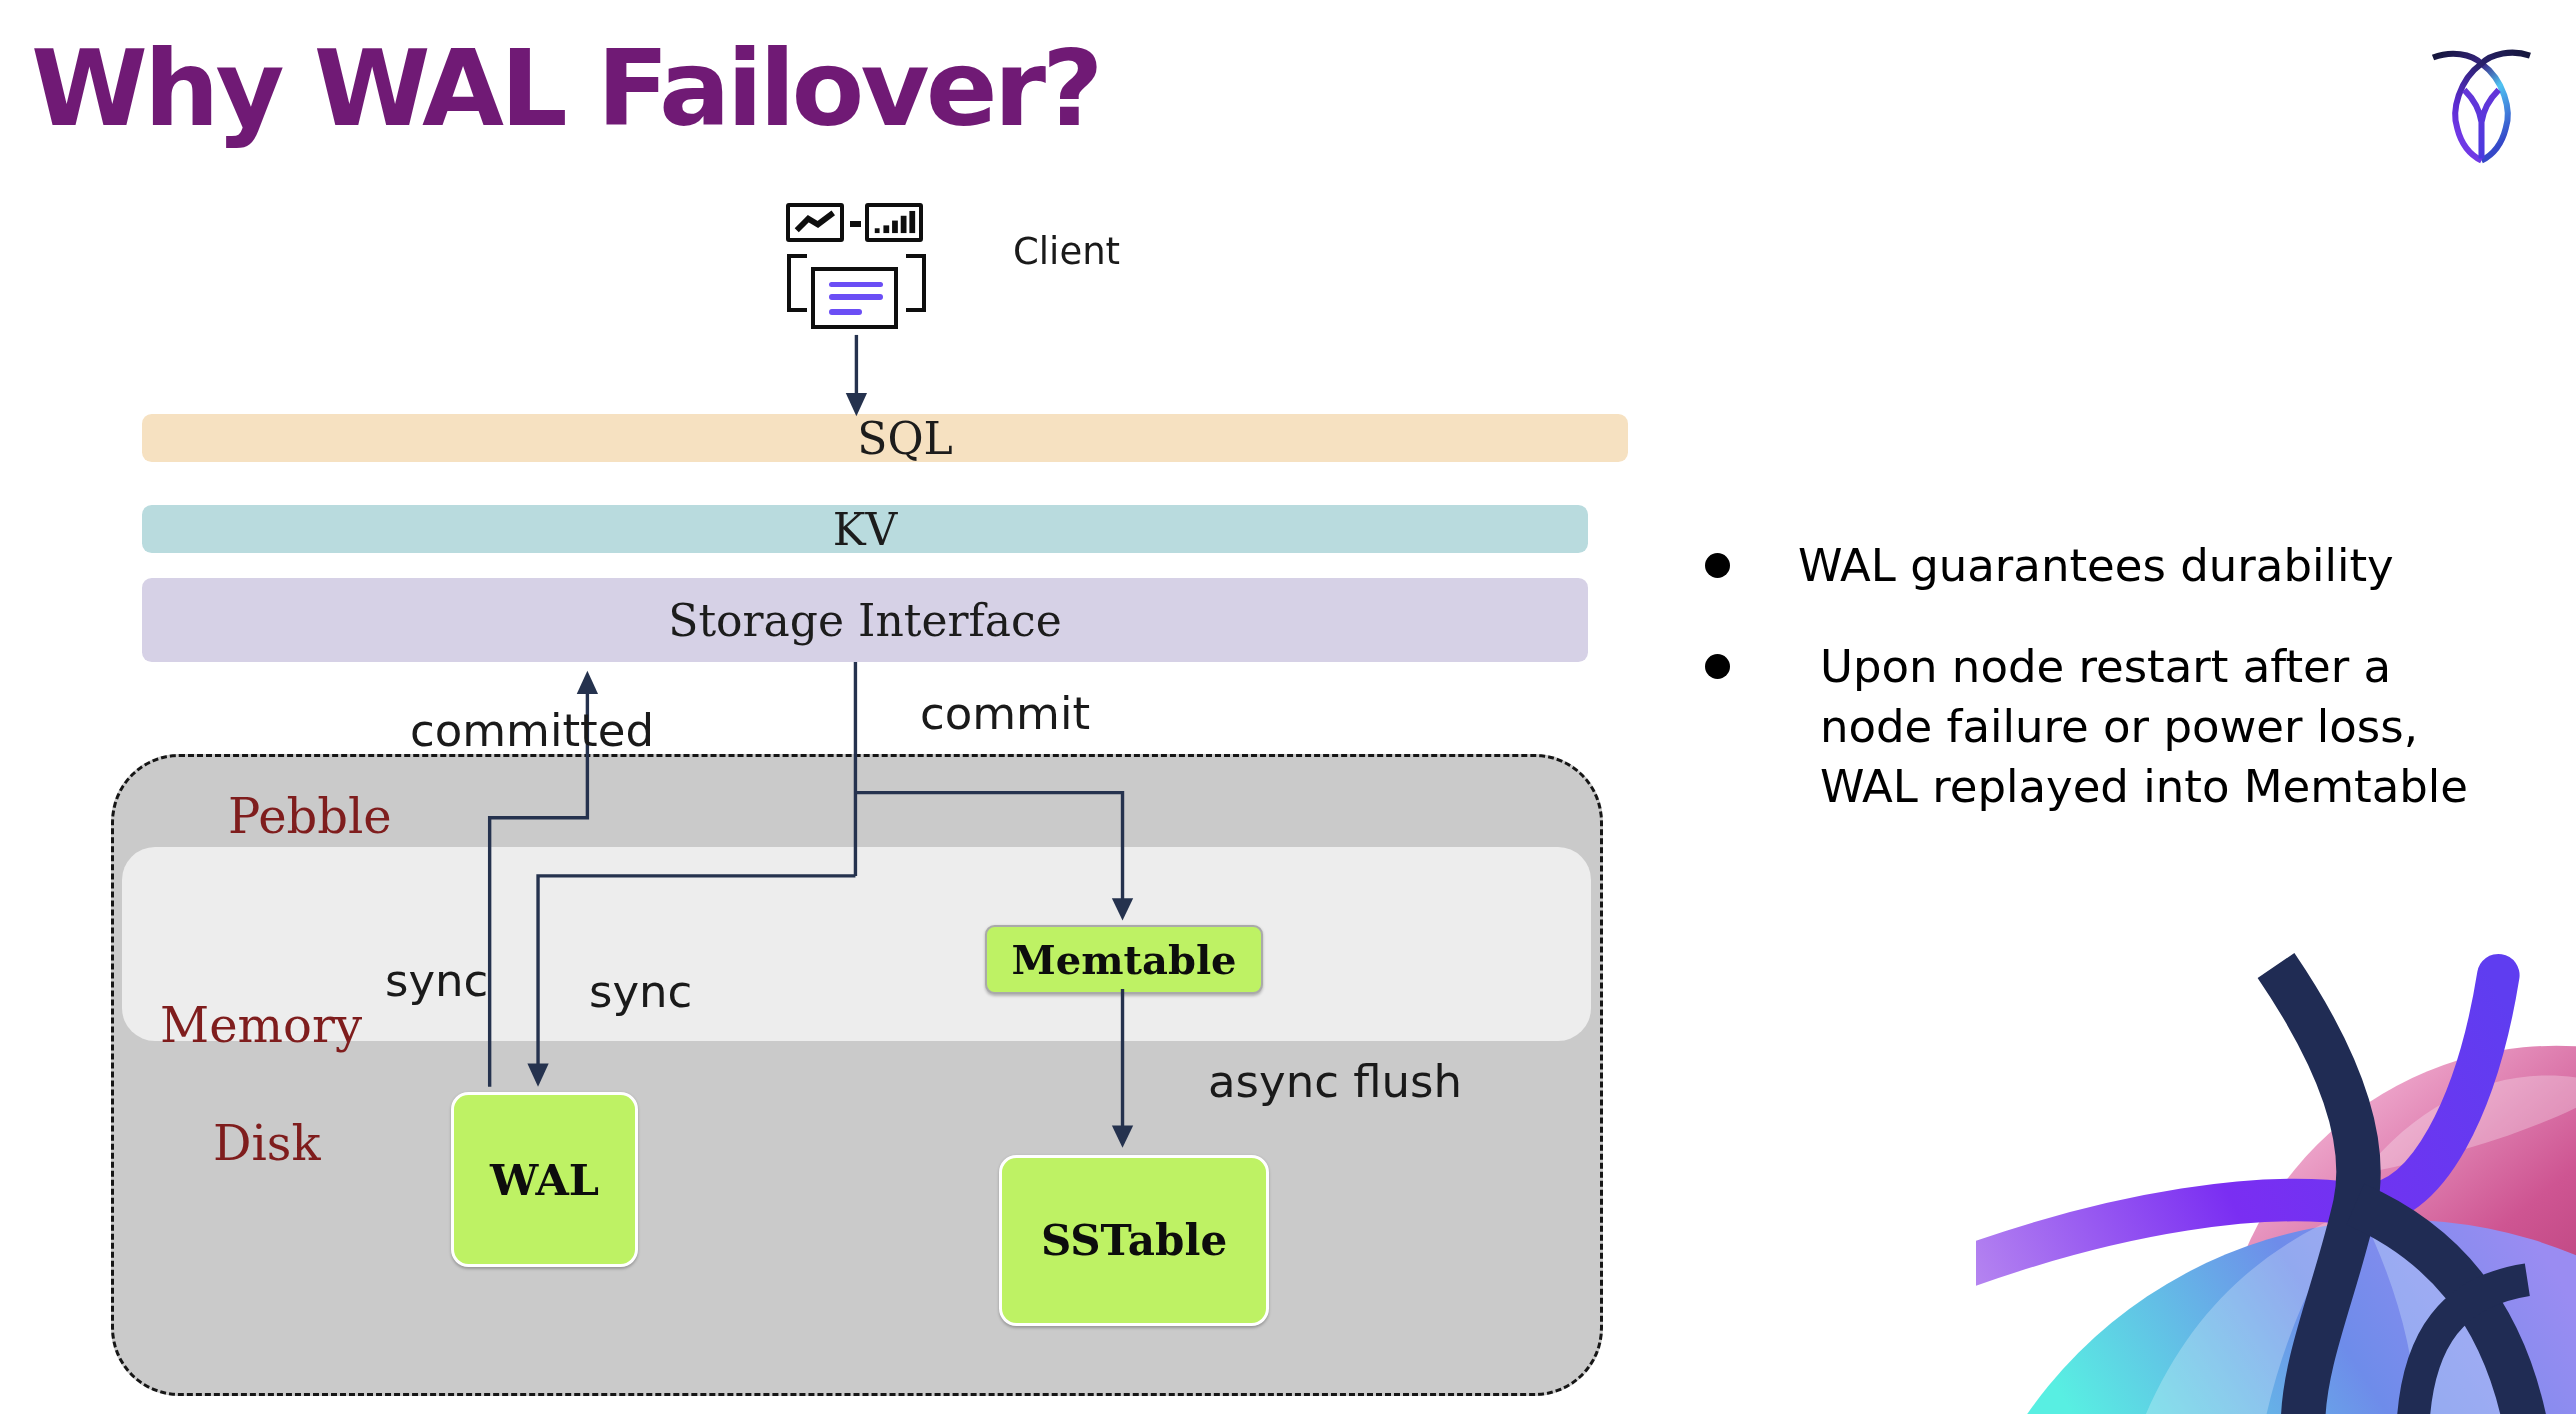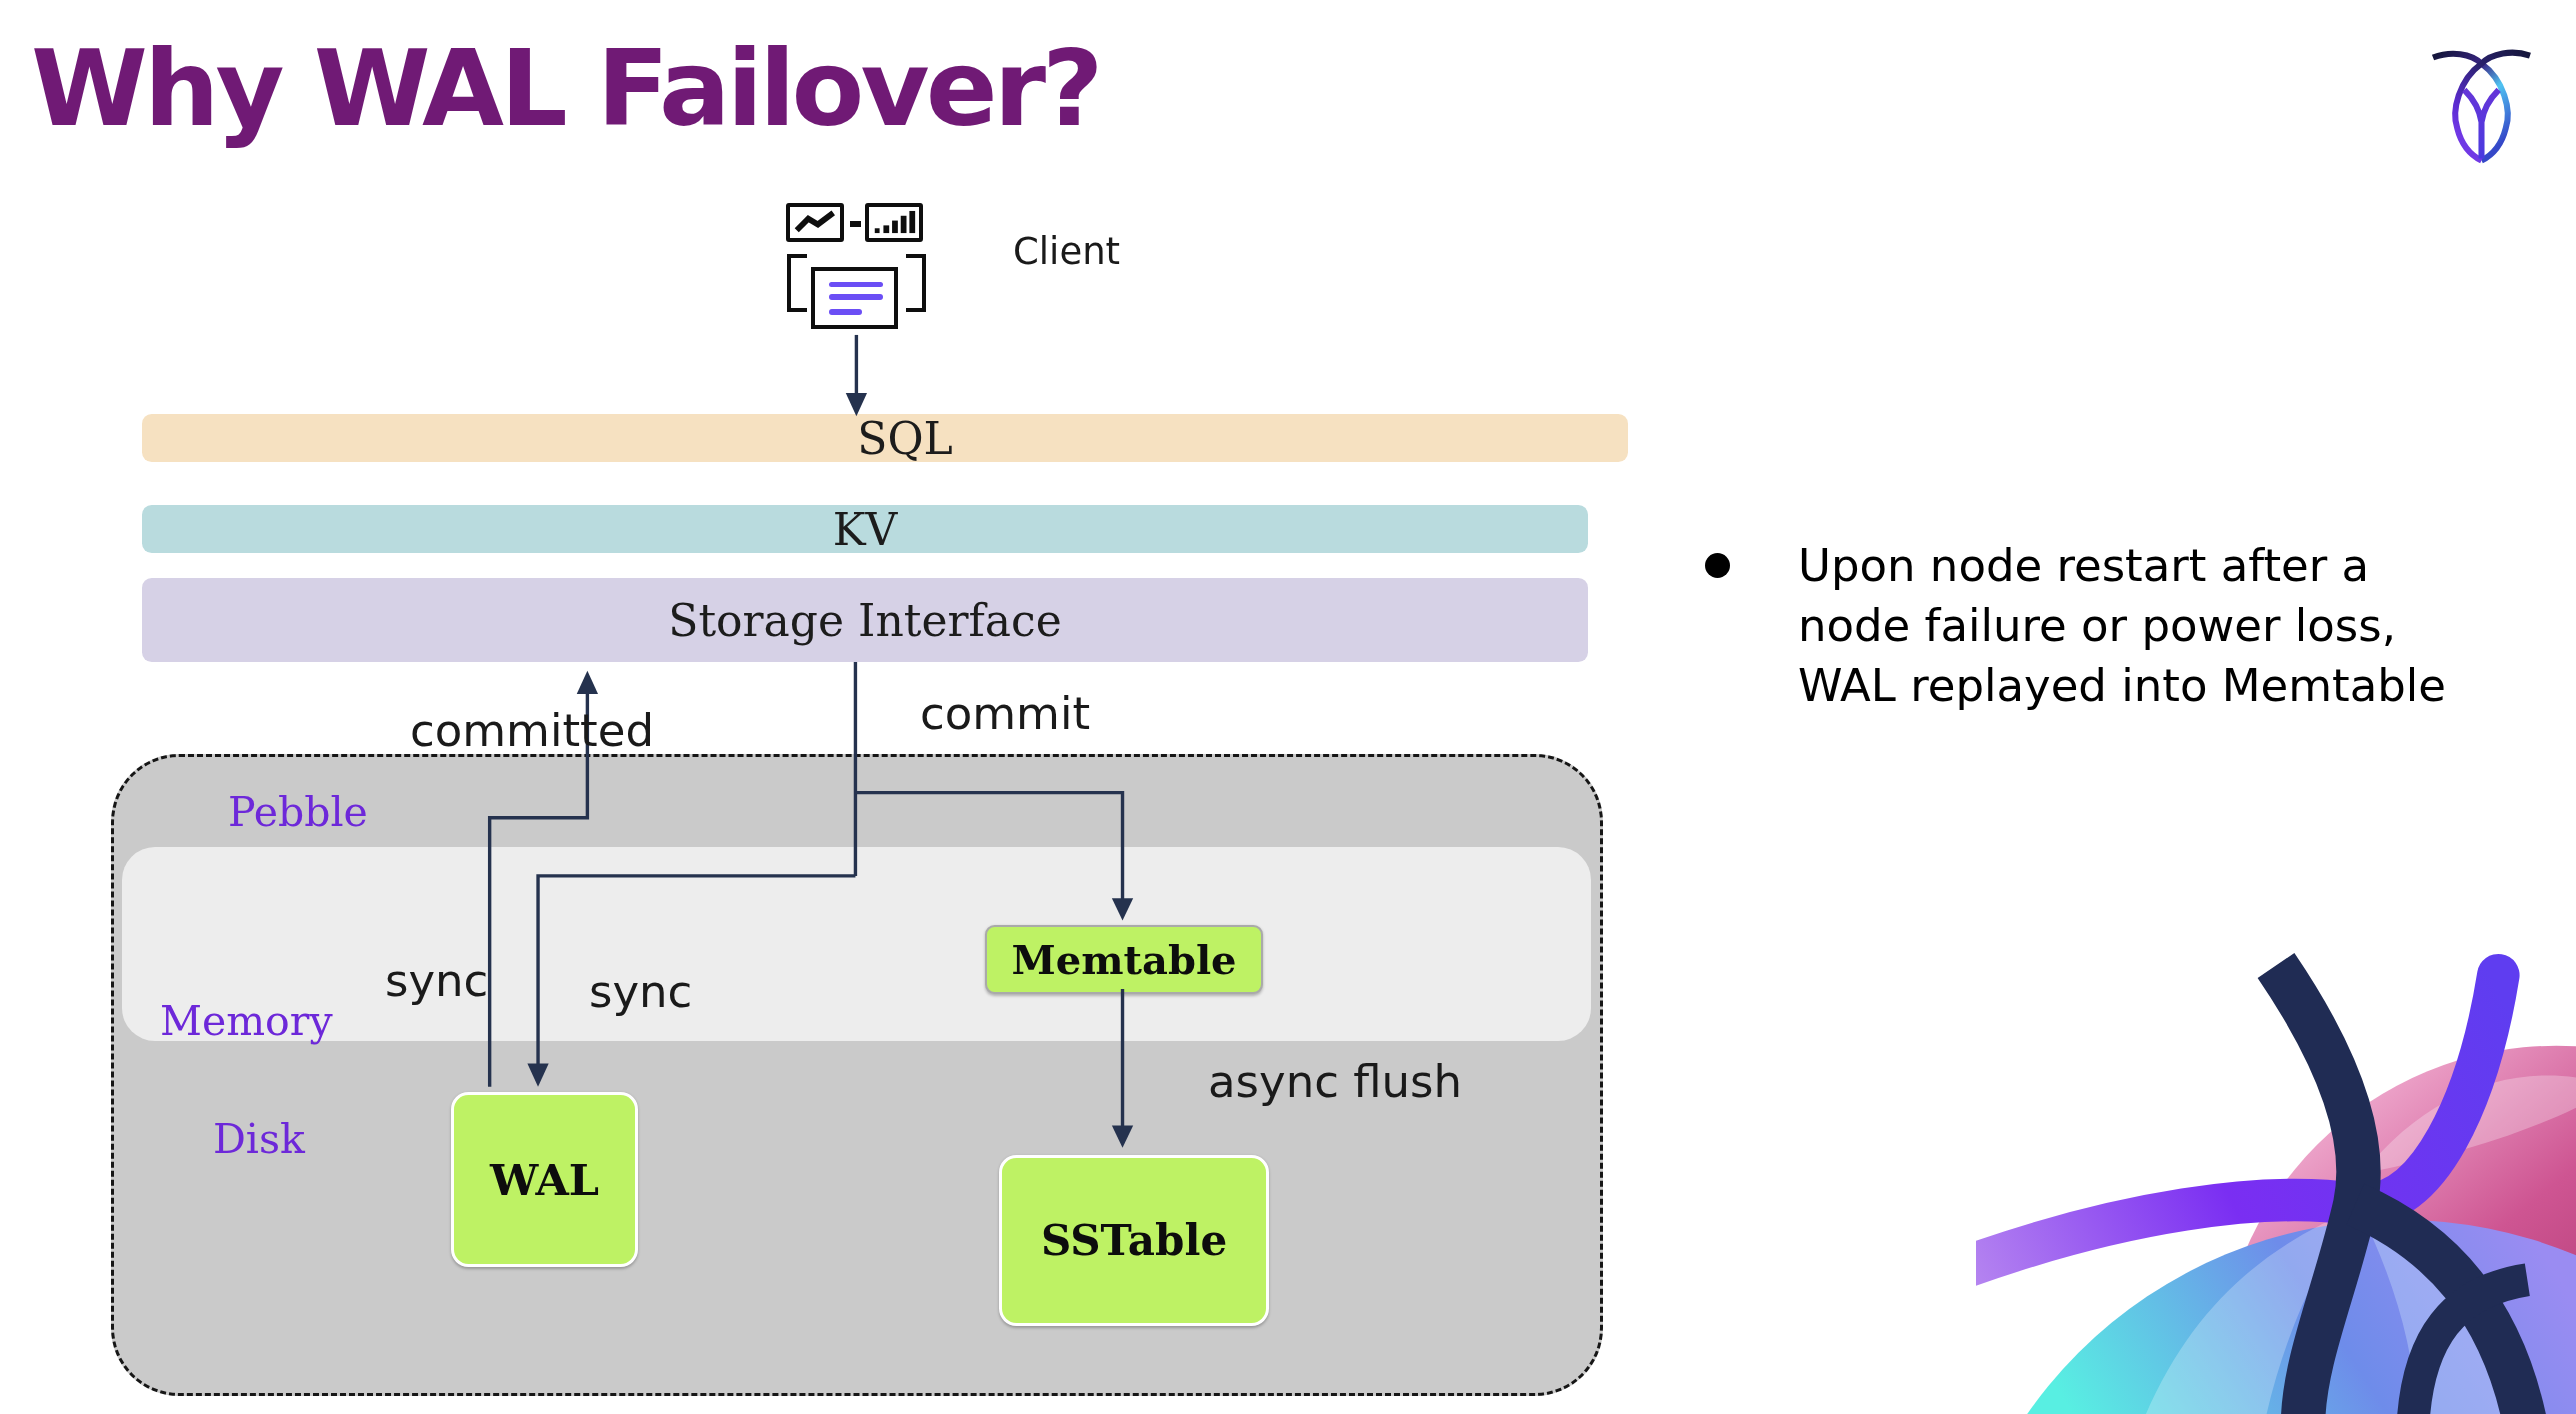--- a/index.html
+++ b/index.html
@@ -25,21 +25,21 @@
          display:flex;align-items:center;justify-content:center;
          font-family:"DejaVu Serif",serif;font-size:44px;color:#1c1c1c;}
   .layer.sql{top:414px;height:48px;background:#f6e1c1;padding-left:40px;}
   .layer.kv{top:505px;height:48px;background:#b9dbde;}
   .layer.storage{top:578px;height:84px;background:#d6d1e6;}
 
   
   .pebble{position:absolute;left:111px;top:754px;width:1492px;height:642px;background:#cacaca;
           border:3.9px dashed #161616;border-radius:68px;box-sizing:border-box;}
   .memband{position:absolute;left:7.7px;top:90px;width:1469px;height:194px;background:#ededed;border-radius:33px;}
-  .zone-label{position:absolute;font-family:"DejaVu Serif",serif;font-size:41px;color:#6d28d9;}
+  .zone-label{position:absolute;font-family:"DejaVu Serif",serif;font-size:48px;color:#7f1d1d;}
 
   
   .node{position:absolute;background:#bef264;display:flex;align-items:center;justify-content:center;
         font-family:"DejaVu Serif",serif;font-weight:700;color:#0d0d0d;
         box-shadow:0 1.9px 2.9px rgba(0,0,0,.25);}
   .node.wal{left:337px;top:335px;width:181px;height:169px;border:3.9px solid #ffffff;border-radius:17.4px;font-size:43px;}
   .node.memtable{left:871px;top:168px;width:274px;height:65px;border:2.9px solid #aaaaaa;border-radius:9.7px;font-size:40px;}
   .node.sstable{left:885px;top:398px;width:264px;height:165px;border:3.9px solid #ffffff;border-radius:17.4px;font-size:42px;}
 
   
@@ -161,20 +161,24 @@
     </g>
   </svg>
 
   <div class="edge-label" style="left:410px;top:704px;">committed</div>
   <div class="edge-label" style="left:920px;top:687px;">commit</div>
   <div class="edge-label" style="left:385px;top:954px;">sync</div>
   <div class="edge-label" style="left:589px;top:965px;">sync</div>
   <div class="edge-label" style="left:1208px;top:1055px;">async flush</div>
 
   <div class="bullets">
+    <div class="bullet">
+      <div class="dot"></div>
+      <div class="btext">WAL guarantees durability</div>
+    </div>
     <div class="bullet">
       <div class="dot"></div>
       <div class="btext">Upon node restart after a node failure or power loss, WAL replayed into Memtable</div>
     </div>
   </div>
 
   <svg class="corner-art" width="600" height="464" viewBox="0 0 620 480">
     <defs>
       <linearGradient id="gBlue" gradientUnits="userSpaceOnUse" x1="100" y1="480" x2="520" y2="210">
         <stop offset="0" stop-color="#58efe2"></stop>

